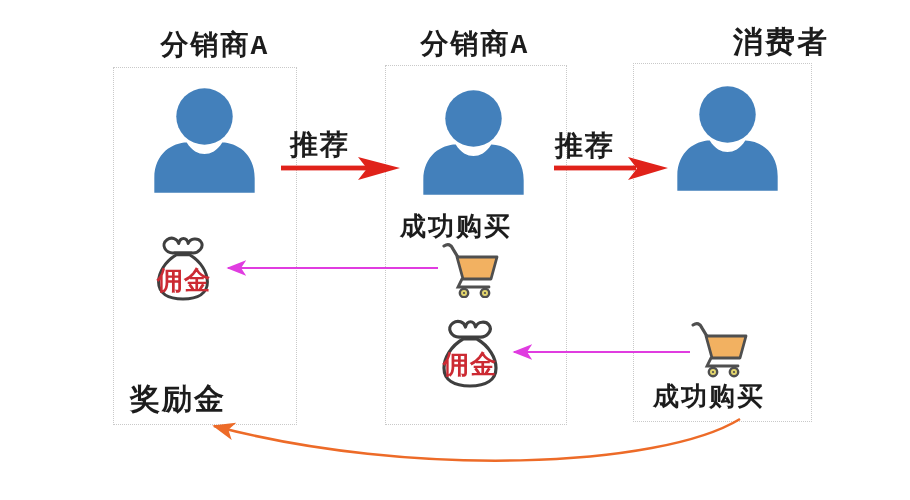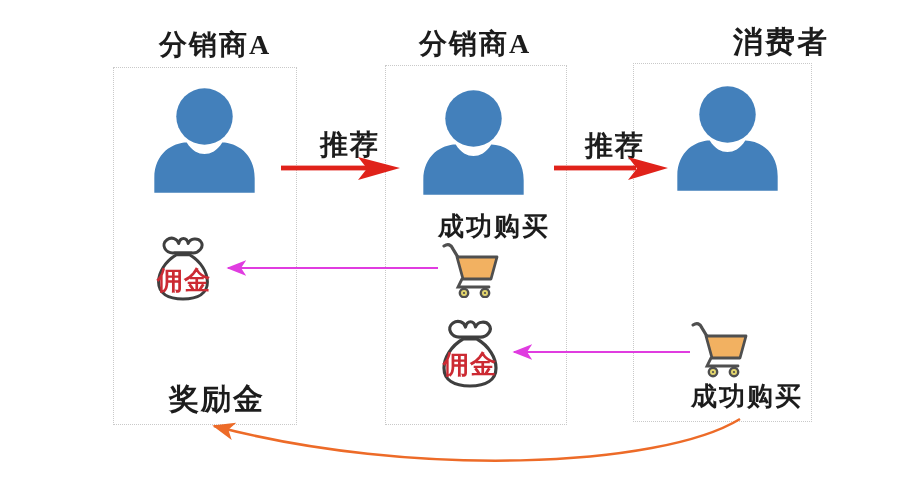--- a/index.html
+++ b/index.html
@@ -1,28 +1,28 @@
 <!DOCTYPE html>
 <html><head>
 <meta charset="utf-8">
 <style>
   html,body{margin:0;padding:0;background:#ffffff;}
   #canvas{
     position:relative;width:910px;height:500px;background:#ffffff;overflow:hidden;
-    font-family:Liberation Serif, serif;color:#1c1c1c;
+    font-family:Liberation Mono, monospace;color:#1c1c1c;
   }
   .col-box{
     position:absolute;border:1px dotted #c9c9c9;background:transparent;
   }
   .col-title{
     position:absolute;text-align:center;font-weight:600;color:#1c1c1c;
     letter-spacing:2px;white-space:nowrap;
   }
   .flow-label{
-    position:absolute;text-align:right;font-weight:600;color:#1c1c1c;
+    position:absolute;text-align:left;font-weight:600;color:#1c1c1c;
     white-space:nowrap;letter-spacing:2px;
   }
   .commission-label{
     position:absolute;text-align:center;font-weight:700;color:#cc2a33;
     font-size:26px;letter-spacing:1px;white-space:nowrap;
   }
   .icon-wrap{position:absolute;}
   svg{display:block;}
   #arrow-overlay{position:absolute;left:0;top:0;pointer-events:none;}
 </style>

